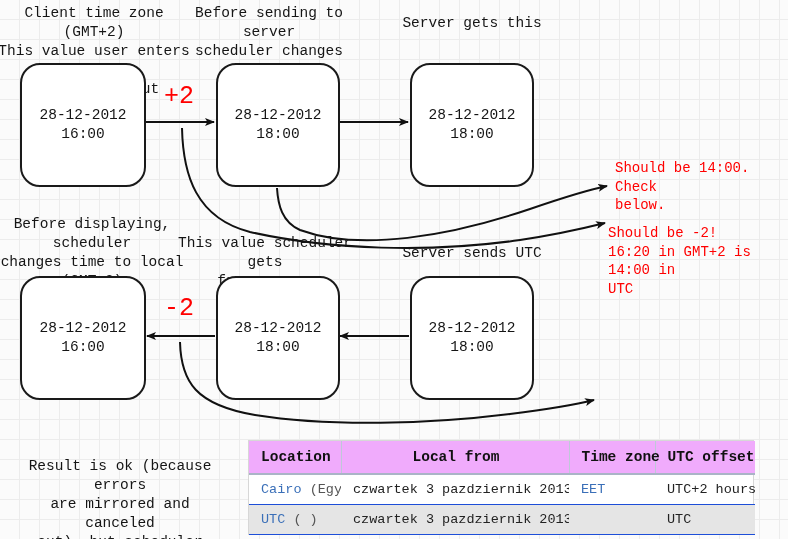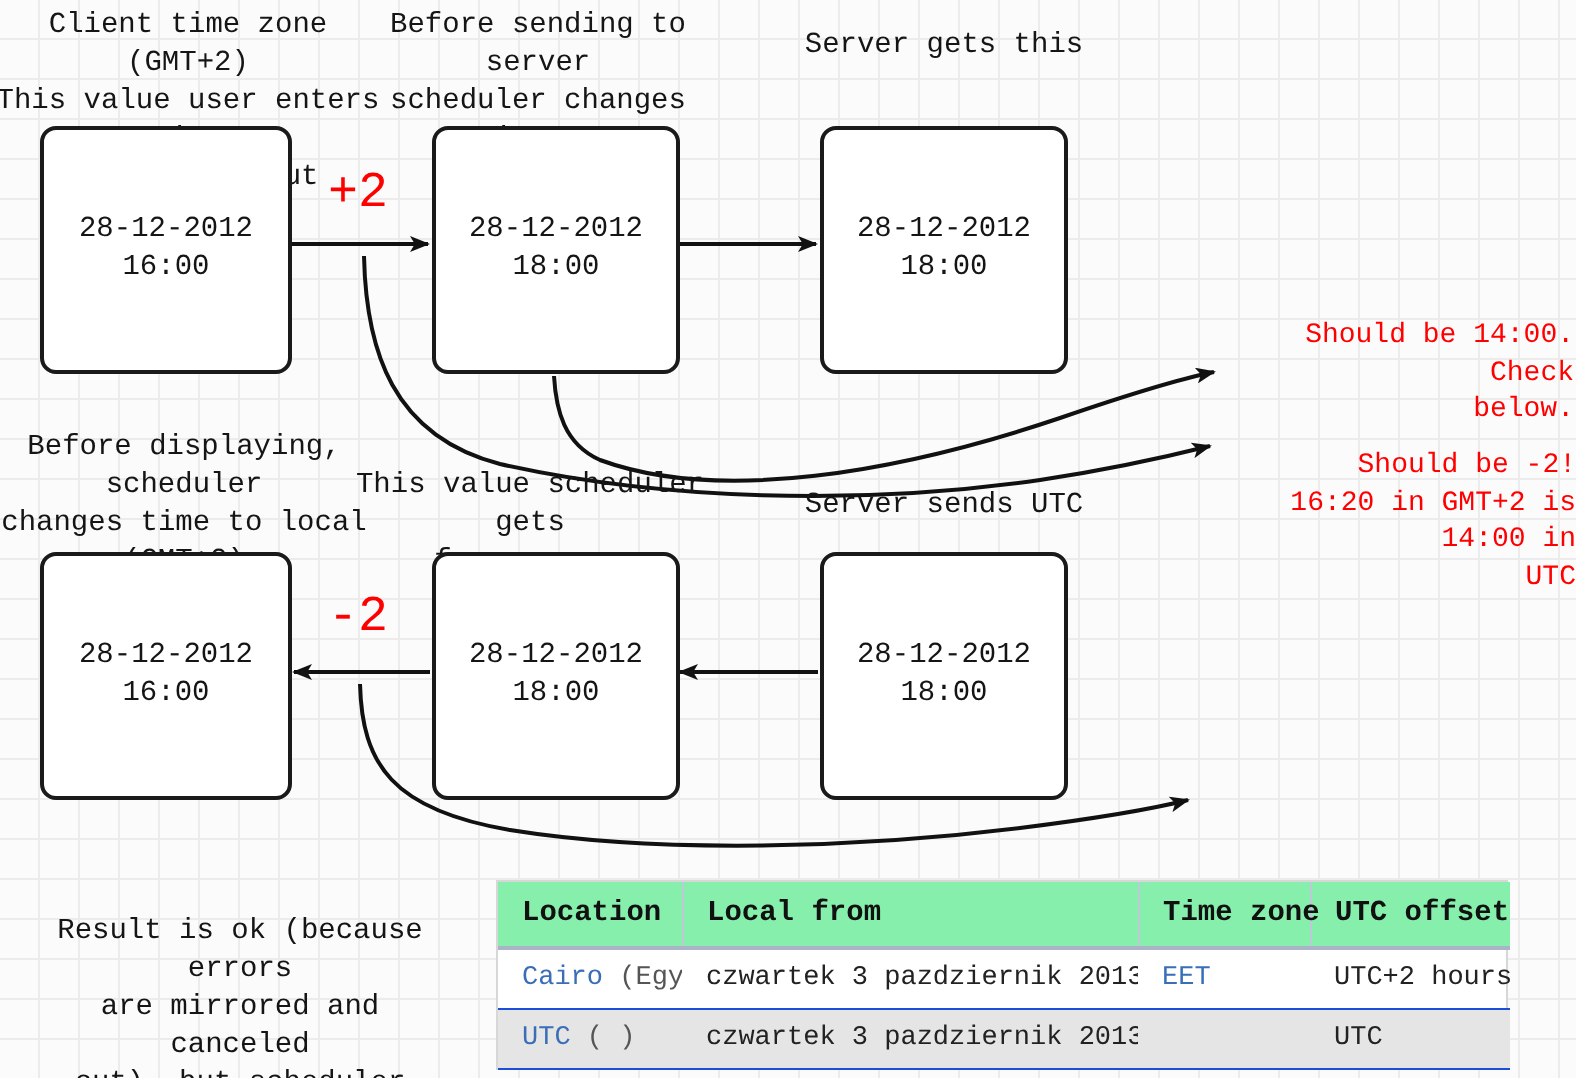--- a/index.html
+++ b/index.html
@@ -26,21 +26,21 @@
     font-size:14.5px;
     line-height:19px;
     color:#151515;
     white-space:pre-line;
   }
   .node{
     position:absolute;
     box-sizing:border-box;
     background:#ffffff;
     border:2.2px solid #1a1a1a;
-    border-radius:8px;
+    border-radius:20px;
     display:flex;
     flex-direction:column;
     align-items:center;
     justify-content:center;
     font-size:14.5px;
     line-height:19px;
     color:#151515;
     text-align:right;
   }
   .node span{display:block;}
@@ -50,21 +50,21 @@
     font-size:25px;
     line-height:25px;
     font-weight:400;
     text-align:center;
   }
   .rednote{
     position:absolute;
     color:#ff0000;
     font-size:14px;
     line-height:18.5px;
-    text-align:right;
+    text-align:left;
     white-space:pre-line;
   }
   .blacknote{
     position:absolute;
     color:#151515;
     font-size:14.5px;
     line-height:19px;
     text-align:center;
     white-space:pre-line;
   }
@@ -84,25 +84,25 @@
     background:#ffffff;
     font-size:13.5px;
     color:#222;
   }
   .tzbox table{
     border-collapse:collapse;
     width:100%;
     table-layout:fixed;
   }
   .tzbox th{
-    background:#86efac;
+    background:#f0abfc;
     font-weight:bold;
     font-size:14.5px;
     color:#111;
-    text-align:left;
+    text-align:center;
     padding:8px 10px 8px 12px;
     border-right:1px solid #bfc8d8;
     border-bottom:2px solid #aab4c6;
     white-space:nowrap;
   }
   .tzbox th:last-child{border-right:none;}
   .tzbox td{
     padding:7px 10px 7px 12px;
     border-bottom:1px solid #1d4ed8;
     white-space:nowrap;

